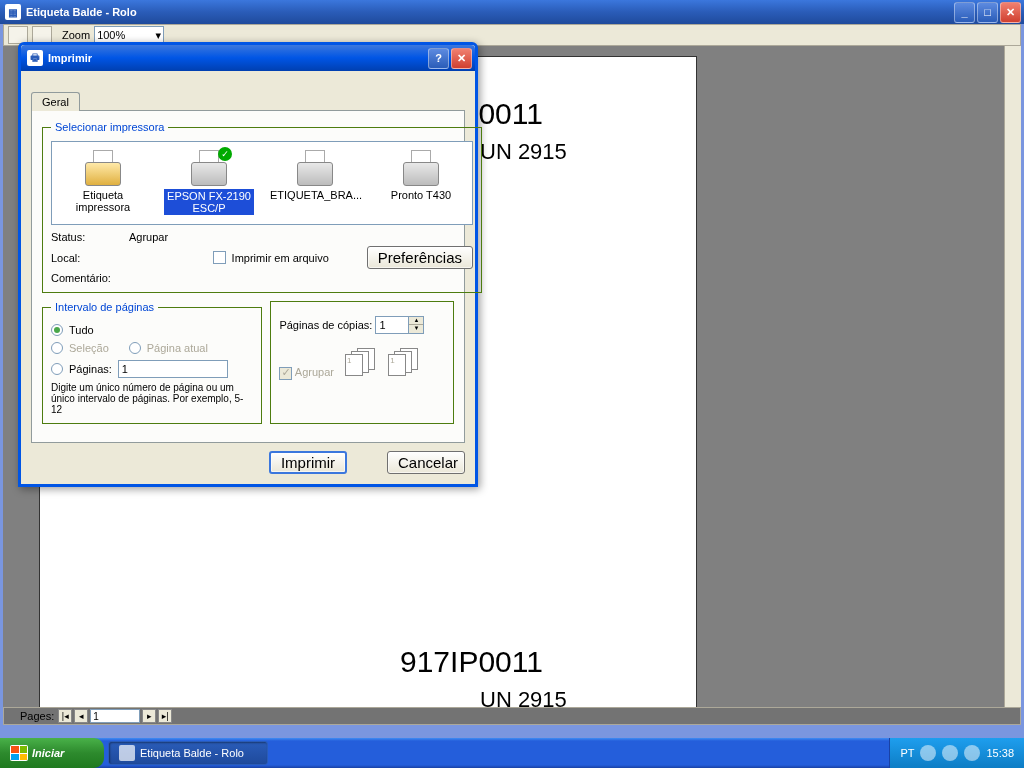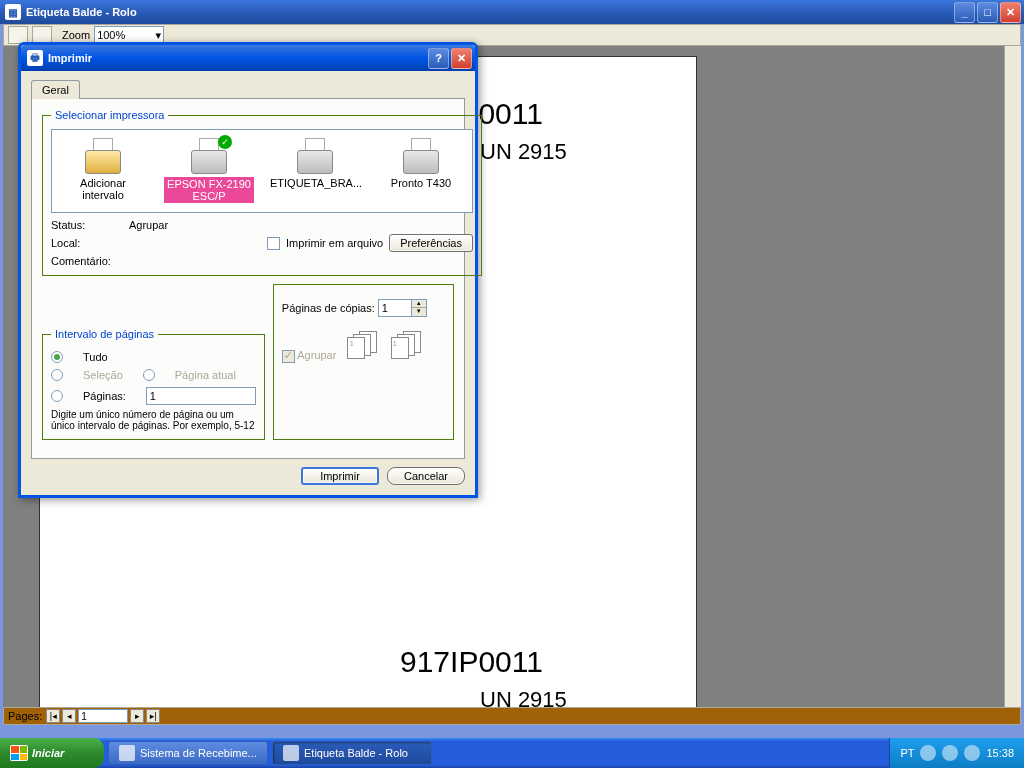--- a/index.html
+++ b/index.html
@@ -25,69 +25,69 @@
 
 .doc-area { position: absolute; top: 46px; left: 3px; right: 3px; bottom: 61px; background: #808080; overflow: hidden; }
 .page-paper { position: absolute; left: 36px; top: 10px; width: 658px; height: 670px; background: white; border: 1px solid #333; }
 .page-text1 { position: absolute; left: 360px; top: 40px; font-size: 30px; font-family: Arial; }
 .page-text2 { position: absolute; left: 440px; top: 82px; font-size: 22px; font-family: Arial; }
 .page-text3 { position: absolute; left: 360px; top: 588px; font-size: 30px; font-family: Arial; }
 .page-text4 { position: absolute; left: 440px; top: 630px; font-size: 22px; font-family: Arial; }
 .vscroll { position: absolute; top: 0; right: 0; bottom: 0; width: 17px; background: #ece9d8; border-left: 1px solid #aca899; }
 
 
-.pager { position: absolute; bottom: 43px; left: 3px; right: 3px; height: 18px; background: #a16207; border: 1px solid #aca899; display: flex; align-items: center; padding: 0 4px; gap: 2px; }
+.pager { position: absolute; bottom: 43px; left: 3px; right: 3px; height: 18px; background: #737373; border: 1px solid #aca899; display: flex; align-items: center; padding: 0 16px; gap: 2px; }
 .pager .pglabel { margin-right: 2px; }
 .pager .pgbtn { width: 14px; height: 14px; border: 1px solid #888; background: #ece9d8; font-size: 9px; display: flex; align-items: center; justify-content: center; }
 .pager .pginput { width: 50px; height: 14px; border: 1px solid #7f9db9; background: white; padding: 0 2px; font-size: 10px; }
 
 
 .taskbar { position: absolute; bottom: 0; left: 0; right: 0; height: 30px; background: linear-gradient(to bottom, #3f8cf3 0%, #245edb 10%, #245edb 90%, #1941a5 100%); display: flex; align-items: stretch; }
 .start-btn { width: 104px; background: linear-gradient(to bottom, #49b149 0%, #2d8a2d 50%, #1f7a1f 100%); border-radius: 0 10px 10px 0; display: flex; align-items: center; padding: 0 10px; color: white; font-weight: bold; font-style: italic; font-size: 17px; gap: 4px; }
 .start-btn .winlogo { width: 18px; height: 16px; background: white; border-radius: 2px; display: grid; grid-template-columns: 1fr 1fr; grid-template-rows: 1fr 1fr; gap: 1px; padding: 1px; }
 .start-btn .winlogo span:nth-child(1){background:#f65314;} .start-btn .winlogo span:nth-child(2){background:#7cbb00;} .start-btn .winlogo span:nth-child(3){background:#00a1f1;} .start-btn .winlogo span:nth-child(4){background:#ffbb00;}
 .task-item { margin: 3px 0 3px 4px; padding: 0 10px; min-width: 160px; background: linear-gradient(#5d8be0, #3a6ac5); border: 1px solid #2a5cb8; border-radius: 3px; display: flex; align-items: center; color: white; gap: 5px; }
 .task-item.active { background: linear-gradient(#2a5cb8, #1f4a9c); box-shadow: inset 1px 1px 2px rgba(0,0,0,0.4); }
 .task-item .ticon { width: 16px; height: 16px; background: rgba(255,255,255,0.7); border-radius: 2px; }
 .tray { margin-left: auto; background: linear-gradient(#1e9eee, #0d7dc5); display: flex; align-items: center; padding: 0 10px; gap: 6px; color: white; border-left: 1px solid #1941a5; }
 .tray .trayicon { width: 16px; height: 16px; background: rgba(255,255,255,0.5); border-radius: 50%; }
 
 
 .print-dialog { position: absolute; top: 42px; left: 18px; width: 460px; background: #ece9d8; border: 3px solid #0055e5; border-radius: 6px 6px 0 0; box-shadow: 2px 2px 8px rgba(0,0,0,0.4); }
 .dlg-titlebar { height: 26px; background: linear-gradient(to bottom, #3b77dd 0%, #0055e5 50%, #003fb0 100%); display: flex; align-items: center; padding: 0 3px 0 6px; color: white; font-weight: bold; border-radius: 4px 4px 0 0; }
 .dlg-titlebar .dlgicon { width: 16px; height: 16px; background: #fff; border-radius: 2px; margin-right: 5px; display:flex;align-items:center;justify-content:center;color:#2a5cb8;font-size:10px; }
 .dlg-titlebar .dlgtitle { flex: 1; }
-.dlg-body { padding: 8px 10px 10px 10px; }
+.dlg-body { padding: 20px 10px 10px 10px; }
 
 .tab-strip { display: flex; }
 .tab { padding: 3px 10px; background: #ece9d8; border: 1px solid #919b9c; border-bottom: none; border-radius: 3px 3px 0 0; position: relative; top: 1px; z-index: 2; }
 .tab-panel { border: 1px solid #919b9c; background: #fcfcfa; padding: 10px; }
 
 fieldset { border: 1px solid #4d7c0f; padding: 8px; margin-bottom: 8px; }
 legend { padding: 0 4px; color: #0046d5; }
 
 .printer-row { display: flex; gap: 16px; border: 1px solid #7f9db9; background: white; padding: 8px 6px; height: 84px; align-items: flex-start; }
 .printer-item { width: 90px; text-align: center; font-size: 10px; cursor: default; }
 .printer-item .picon { width: 40px; height: 36px; margin: 0 auto 3px; position: relative; }
 .printer-item .picon .pbody { width: 36px; height: 24px; background: linear-gradient(#e8e8e8, #bcbcbc); border: 1px solid #888; border-radius: 3px; position: absolute; bottom: 0; left: 2px; }
 .printer-item .picon .ppaper { width: 20px; height: 14px; background: #fff; border: 1px solid #aaa; position: absolute; top: 0; left: 10px; }
-.printer-item.selected .plabel { background: #ec4899; color: white; padding: 1px 2px; display: inline-block; }
+.printer-item.selected .plabel { background: #1d4ed8; color: white; padding: 1px 2px; display: inline-block; }
 .printer-item .check { position: absolute; top: -3px; right: -3px; width: 14px; height: 14px; background: #0a0; border-radius: 50%; color: white; font-size: 9px; display:flex;align-items:center;justify-content:center; }
 
 .status-grid { display: grid; grid-template-columns: 70px 1fr auto; gap: 3px 8px; margin-top: 6px; align-items: center; }
-.xp-btn { background: linear-gradient(#fff, #eae7d8); border: 1px solid #707070; border-radius: 3px; padding: 2px 10px; font-size: 11px; box-shadow: inset 0 0 0 1px rgba(255,255,255,0.6); }
+.xp-btn { background: linear-gradient(#fff, #eae7d8); border: 1px solid #707070; border-radius: 3px; padding: 2px 10px; font-size: 15px; box-shadow: inset 0 0 0 1px rgba(255,255,255,0.6); margin-left: 32px; }
 .xp-btn.default { border: 2px solid #3b77dd; padding: 1px 9px; }
 .xp-checkbox { width: 13px; height: 13px; border: 1px solid #7f9db9; background: white; display: inline-block; vertical-align: middle; }
 .xp-radio { width: 12px; height: 12px; border: 1px solid #7f9db9; border-radius: 50%; background: white; display: inline-block; vertical-align: middle; position: relative; }
 .xp-radio.checked::after { content: ''; position: absolute; top: 2px; left: 2px; width: 6px; height: 6px; background: #49a749; border-radius: 50%; }
 .disabled { color: #aca899; }
 
 .bottom-row { display: flex; gap: 8px; }
 .bottom-row fieldset { flex: 1; }
-.radiogrp label { display: flex; align-items: center; gap: 20px; margin: 3px 0; }
+.radiogrp label { display: flex; align-items: center; gap: 6px; margin: 3px 0; }
 .xp-input { border: 1px solid #7f9db9; background: white; padding: 1px 3px; height: 18px; }
 .spinner { display: inline-flex; align-items: center; }
 .spinner .spinbtns { display: flex; flex-direction: column; border: 1px solid #7f9db9; border-left: none; }
 .spinner .spinbtns div { width: 14px; height: 8px; background: #ece9d8; font-size: 6px; text-align: center; line-height: 7px; border-bottom: 1px solid #aca899; }
 .spinner .spinbtns div:last-child { border-bottom: none; }
 
 .collate-preview { display: inline-block; margin-left: 8px; }
 .collate-preview .stack { display: inline-block; position: relative; width: 34px; height: 28px; margin-right: 6px; }
 .collate-preview .sheet { position: absolute; width: 18px; height: 22px; background: white; border: 1px solid #888; font-size: 8px; padding: 1px; }
 
@@ -153,21 +153,21 @@
     <div class="tab-panel">
 
       <fieldset>
         <legend>Selecionar impressora</legend>
         <div class="printer-row">
           <div class="printer-item">
             <div class="picon">
                 <div class="ppaper"></div>
                 <div class="pbody" style="background:linear-gradient(#ffe9a8,#e0b040)"></div>
               </div>
-            <div class="plabel">Adicionar intervalo</div>
+            <div class="plabel">Etiqueta impressora</div>
           </div>
           <div class="printer-item selected">
             <div class="picon">
                 <div class="ppaper"></div>
                 <div class="pbody"></div>
                 <div class="check">✓</div>
               </div>
             <div class="plabel">EPSON FX-2190 ESC/P</div>
           </div>
           <div class="printer-item">
@@ -196,21 +196,21 @@
             <span class="xp-checkbox"></span>
             <span>Imprimir em arquivo</span>
             <button class="xp-btn">Preferências</button>
           </div>
           <span>Comentário:</span>
           <span></span>
         </div>
       </fieldset>
 
       <div class="bottom-row">
-        <fieldset style="flex:1.1;margin-top:44px;">
+        <fieldset style="flex:1.1;">
           <legend>Intervalo de páginas</legend>
           <div class="radiogrp">
             <label>
                 <span class="xp-radio checked"></span>
                 <span>Tudo</span>
               </label>
             <div style="display:flex;gap:20px;">
               <label class="disabled">
                   <span class="xp-radio"></span>
                   <span>Seleção</span>
@@ -247,38 +247,34 @@
               <span class="stack"><span class="sheet" style="top:0;left:12px;">3</span><span class="sheet" style="top:3px;left:6px;">2</span><span class="sheet" style="top:6px;left:0;">1</span></span>
               <span class="stack"><span class="sheet" style="top:0;left:12px;">3</span><span class="sheet" style="top:3px;left:6px;">2</span><span class="sheet" style="top:6px;left:0;">1</span></span>
             </span>
           </div>
         </fieldset>
       </div>
     </div>
 
     <div class="dlg-buttons">
       <button class="xp-btn default" style="width:78px;">Imprimir</button>
-      <button class="xp-btn" style="width:78px;border-radius:8px;">Cancelar</button>
+      <button class="xp-btn" style="width:78px;">Cancelar</button>
     </div>
   </div>
 </div>
 
 <div class="taskbar">
   <div class="start-btn">
     <span class="winlogo">
         <span></span>
         <span></span>
         <span></span>
         <span></span>
       </span>
     <span>Iniciar</span>
-  </div>
-  <div class="task-item">
-    <span class="ticon"></span>
-    <span>Sistema de Recebime...</span>
   </div>
   <div class="task-item active">
     <span class="ticon"></span>
     <span>Etiqueta Balde - Rolo</span>
   </div>
   <div class="tray">
     <span>PT</span>
     <span class="trayicon"></span>
     <span class="trayicon"></span>
     <span class="trayicon"></span>

